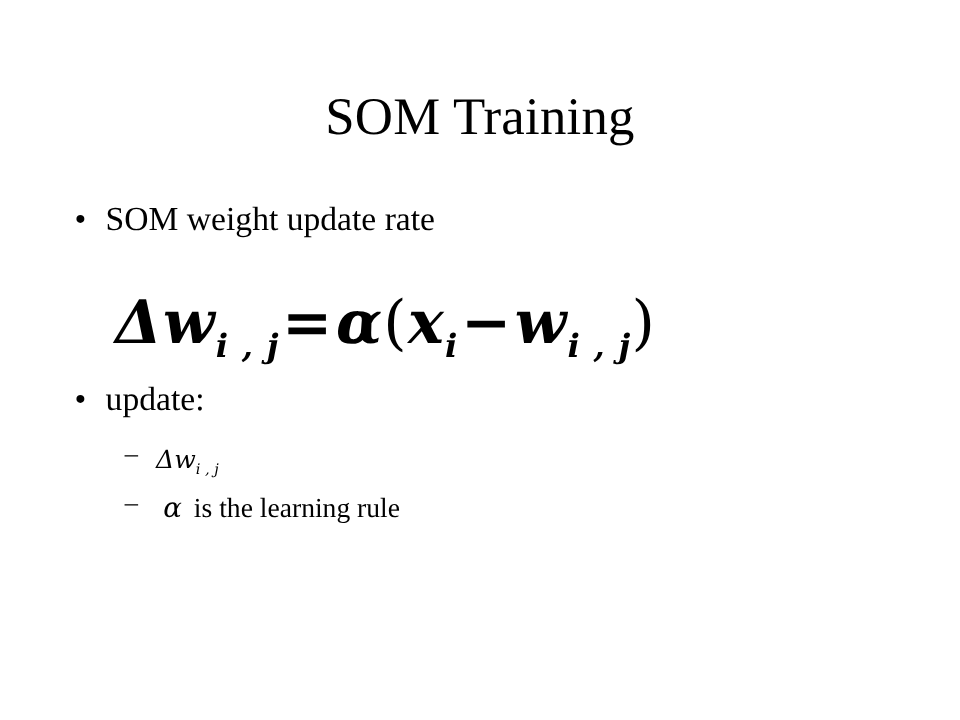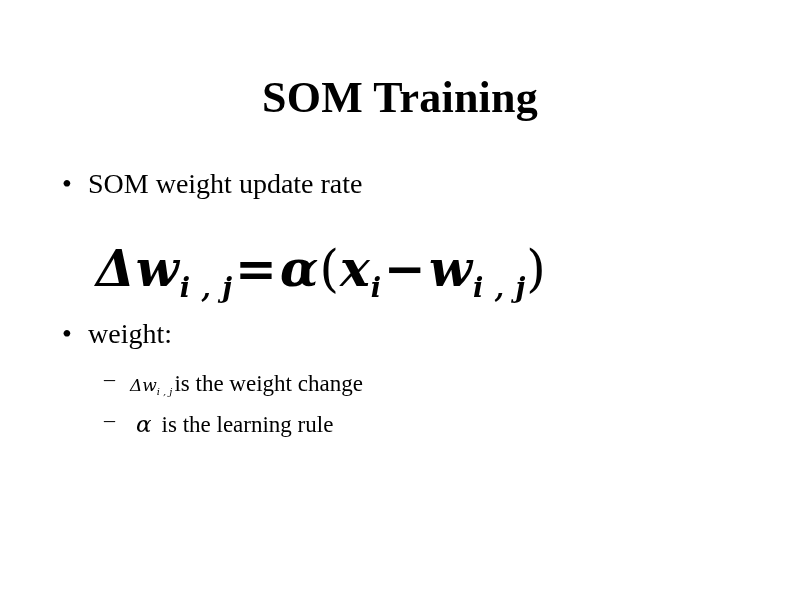--- a/index.html
+++ b/index.html
@@ -20,21 +20,21 @@
 
   
   #slide-title {
     position: absolute;
     left: 0;
     top: 72px;
     width: 800px;
     text-align: center;
     font-size: 44px;
     line-height: 52px;
-    font-weight: bold;
+    font-weight: normal;
     letter-spacing: 0.2px;
     white-space: nowrap;
   }
 
   
   .bullet-row {
     position: absolute;
     display: flex;
     align-items: baseline;
   }
@@ -103,21 +103,21 @@
   #formula-main sub {
     font-size: 0.54em;
     vertical-align: -0.42em;
     letter-spacing: 1px;
     font-weight: bold;
   }
 
   .math-inline {
     font-family: "DejaVu Serif", "Liberation Serif", serif;
     font-style: italic;
-    font-size: 17px;
+    font-size: 21px;
     white-space: nowrap;
     padding-right: 2px;
   }
   .math-inline sub {
     font-size: 0.58em;
     vertical-align: -0.4em;
   }
   .math-alpha-inline {
     font-family: "DejaVu Serif", "Liberation Serif", serif;
     font-style: italic;
@@ -136,27 +136,26 @@
     <span class="bullet-marker">•</span>
     <span class="bullet-text">SOM weight update rate</span>
   </div>
 
   <div id="formula-main" class="math">
     <span>Δ</span><span>w</span><sub>i , j</sub><span class="op">=</span><span>α</span><span class="paren">(</span><span>x</span><sub>i</sub><span class="op">−</span><span>w</span><sub>i , j</sub><span class="paren">)</span>
   </div>
 
   <div class="bullet-row" id="bullet-where">
     <span class="bullet-marker">•</span>
-    <span class="bullet-text">weight:</span>
+    <span class="bullet-text">update:</span>
   </div>
 
   <div class="sub-row" id="sub-weight-change">
     <span class="sub-marker">–</span>
     <span class="math-inline"><span>Δw</span><sub>i , j</sub></span>
-    <span class="sub-text">is the weight change</span>
   </div>
 
   <div class="sub-row" id="sub-learning-rate">
     <span class="sub-marker">–</span>
     <span class="math-alpha-inline">α</span>
     <span class="sub-text">is the learning rule</span>
   </div>
 
 </div>
 

